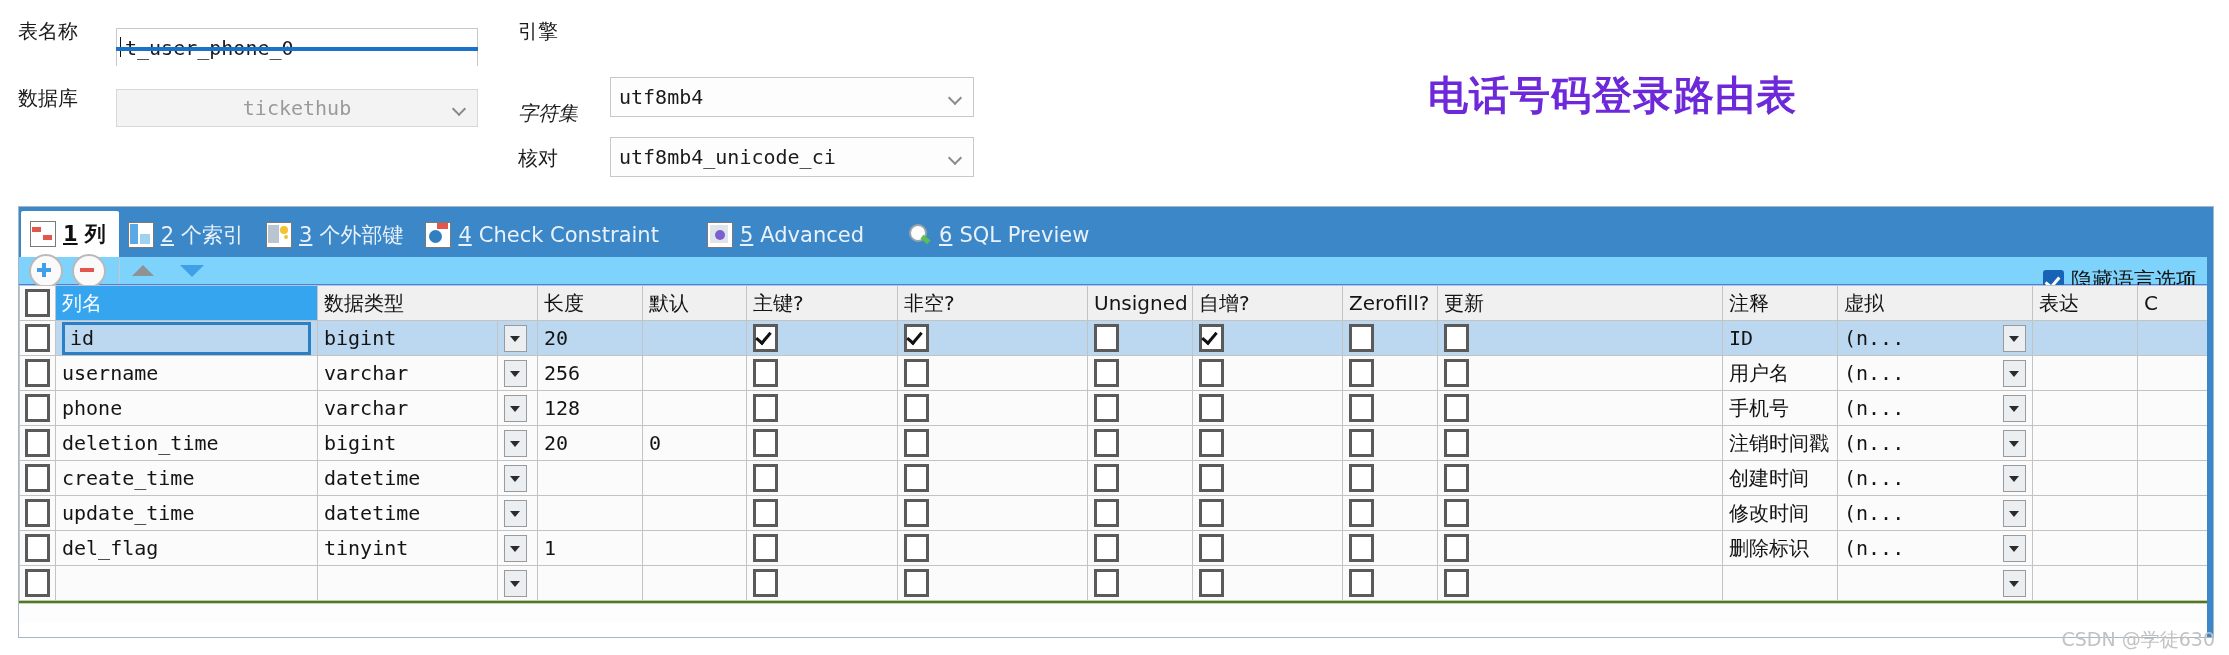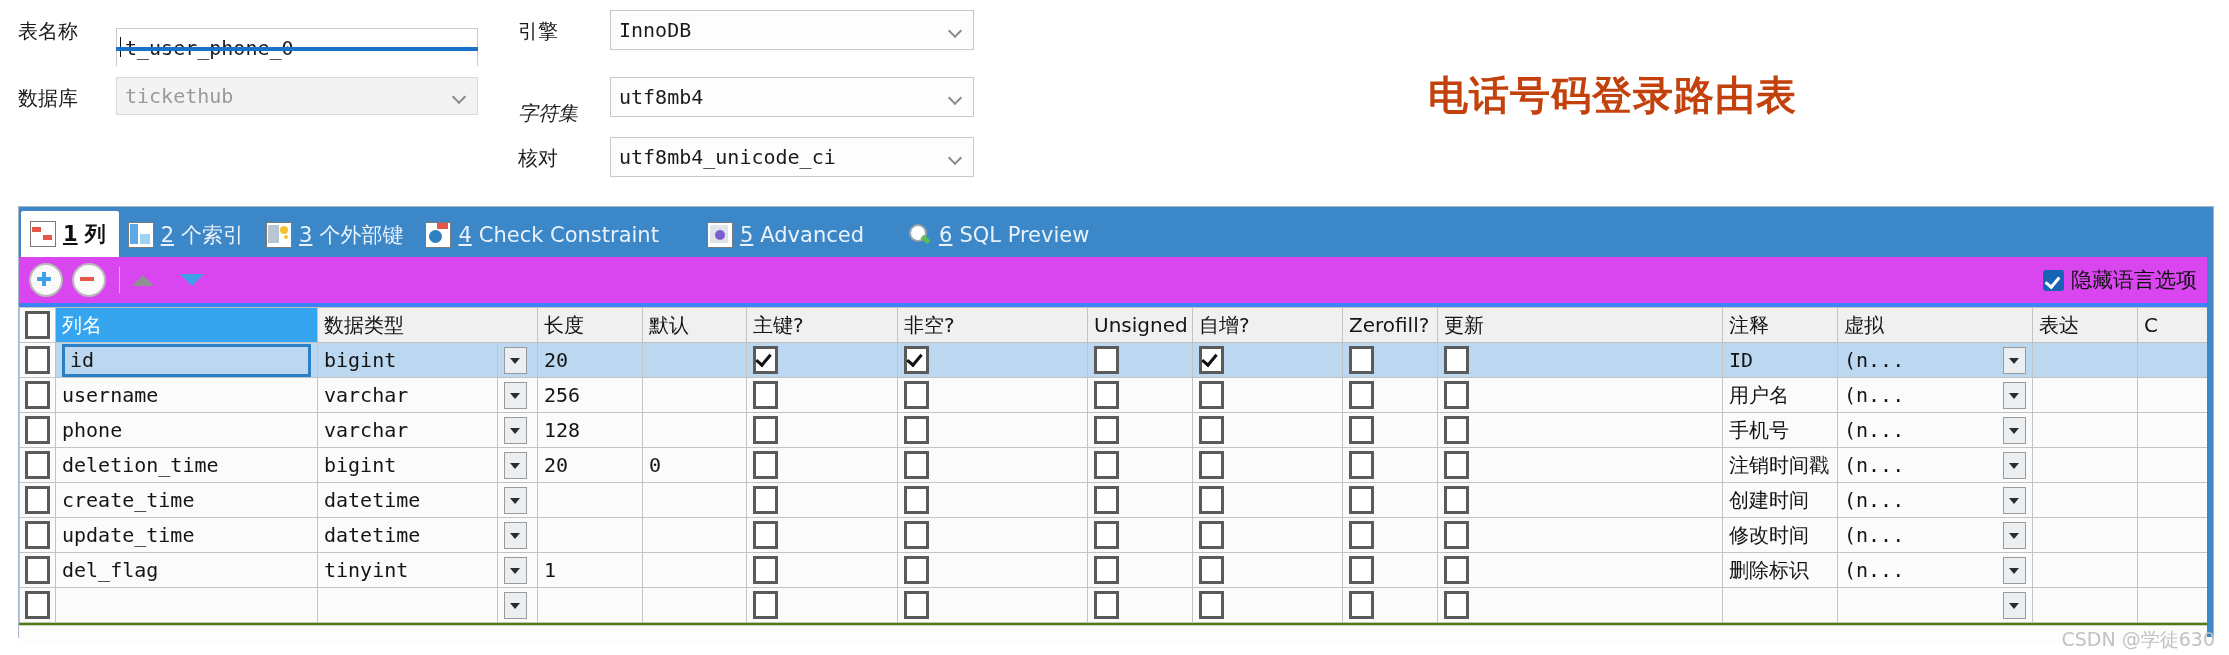--- a/index.html
+++ b/index.html
@@ -52,21 +52,21 @@
   }
   .chev:before{
     content:"";position:absolute;left:0;top:0;width:8px;height:8px;
     border-left:2px solid #8a8a8a;border-bottom:2px solid #8a8a8a;
     transform:rotate(-45deg);transform-origin:center;
   }
 
   #red-note{
     position:absolute;
     font-family:"DejaVu Sans","Liberation Sans",sans-serif;
-    font-size:40px;font-weight:700;color:#c2410c;
+    font-size:40px;font-weight:700;color:#6d28d9;
     letter-spacing:1px;white-space:nowrap;
   }
 
   
   #panel{
     position:absolute;left:18px;top:206px;width:2196px;height:432px;
     border:1px solid #a7b7c6;background:#fff;box-sizing:border-box;
   }
   #tabbar{
     position:relative;height:50px;background:#3c87c8;
@@ -102,22 +102,22 @@
   .ic-check:after{content:"";position:absolute;left:3px;top:7px;width:13px;height:13px;border-radius:50%;background:#2f7fc1;}
   .ic-adv{background:#fff;border:1px solid #7a7a7a;}
   .ic-adv:before{content:"";position:absolute;left:2px;top:2px;width:18px;height:18px;background:#dfe4ea;}
   .ic-adv:after{content:"";position:absolute;left:7px;top:7px;width:10px;height:10px;border-radius:50%;background:#7b5fd0;}
   .ic-sql{background:transparent;}
   .ic-sql:before{content:"";position:absolute;left:1px;top:1px;width:14px;height:14px;border-radius:50%;background:#fff;border:2px solid #9aa3ab;}
   .ic-sql:after{content:"";position:absolute;left:13px;top:14px;width:9px;height:5px;background:#5bbd52;transform:rotate(40deg);}
 
   
   #toolbar{
-    position:relative;height:50px;background:#d946ef;
-    border-bottom:4px solid #3b82f6;
+    position:relative;height:28px;background:#7dd3fc;
+    border-bottom:1px solid #3b82f6;
     display:flex;align-items:center;padding-left:10px;box-sizing:border-box;
   }
   .circ-btn{width:30px;height:30px;border-radius:50%;border:2px solid #b9b9b9;background:#fafafa;position:relative;margin-right:9px;}
   .circ-btn.plus:before{content:"";position:absolute;left:6px;top:12px;width:14px;height:4px;background:#3fa0e8;}
   .circ-btn.plus:after{content:"";position:absolute;left:11px;top:7px;width:4px;height:14px;background:#3fa0e8;}
   .circ-btn.minus:before{content:"";position:absolute;left:6px;top:12px;width:14px;height:4px;background:#e2564b;}
   .tb-sep{width:1px;height:26px;background:#c6c6c6;margin:0 12px 0 4px;}
   .tri{width:0;height:0;margin-right:26px;}
   .tri.up{border-left:11px solid transparent;border-right:11px solid transparent;border-bottom:11px solid #8f9295;}
   .tri.down{border-left:12px solid transparent;border-right:12px solid transparent;border-top:12px solid #3fa0e8;}
@@ -209,31 +209,27 @@
 
   <span class="form-label" style="left:18px;top:18px;">表名称</span>
 
   <div class="field" id="table-name-field" style="left:116px;top:28px;width:362px;height:38px;">
     <span class="caret-txt">t_user_phone_0</span>
   </div>
   <div id="table-name-underline" style="left:116px;top:47px;width:362px;"></div>
 
   <span class="form-label" style="left:18px;top:85px;">数据库</span>
 
-  <div class="field disabled" style="left:116px;top:77px;width:362px;height:38px;">
+  <div class="field disabled" style="left:116px;top:89px;width:362px;height:38px;justify-content:center;">
     <span>tickethub</span>
     <span class="chev"></span>
   </div>
 
   <span class="form-label" style="left:518px;top:18px;">引擎</span>
 
-  <div class="field" style="left:610px;top:10px;width:364px;height:40px;">
-    <span>InnoDB</span>
-    <span class="chev"></span>
-  </div>
 
   <span class="form-label" style="left:518px;top:100px;font-style:italic;">字符集</span>
 
   <div class="field" style="left:610px;top:77px;width:364px;height:40px;">
     <span>utf8mb4</span>
     <span class="chev"></span>
   </div>
 
   <span class="form-label" style="left:518px;top:145px;">核对</span>
 

